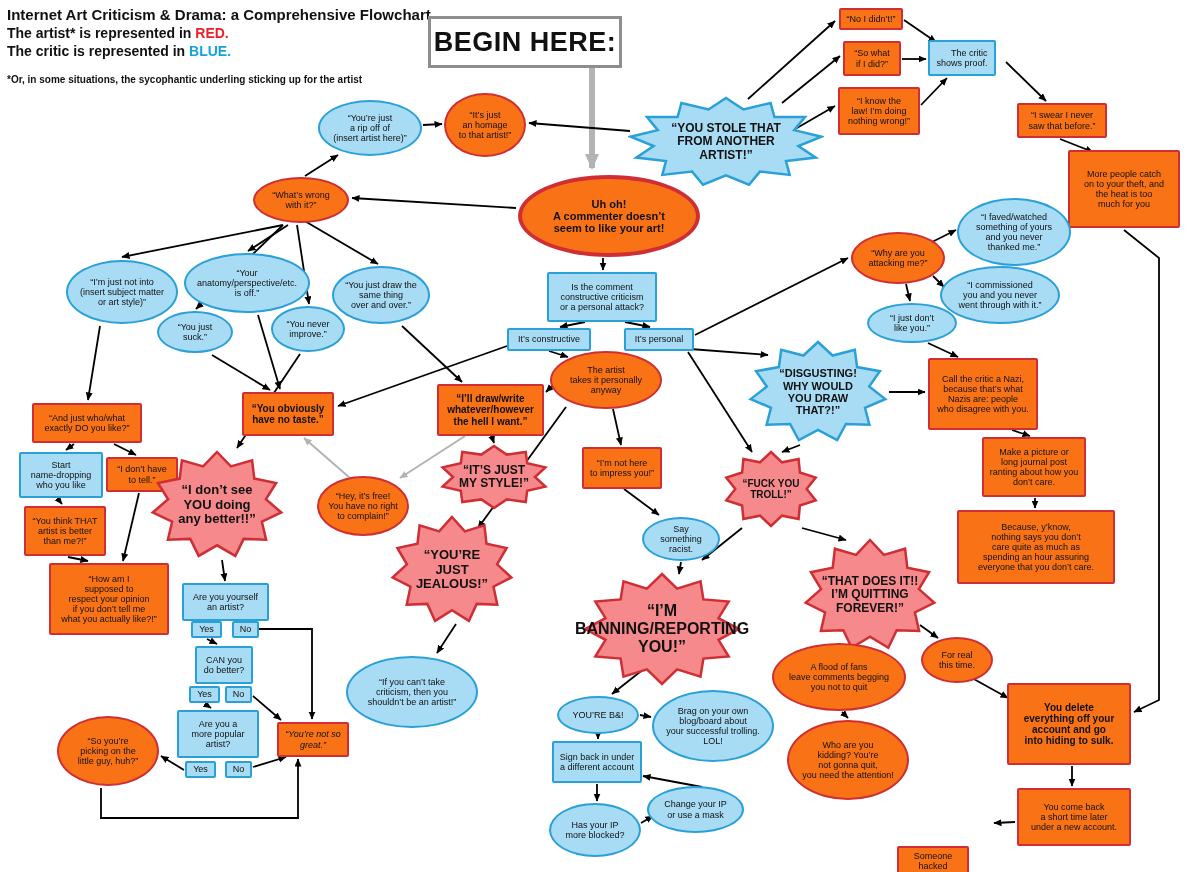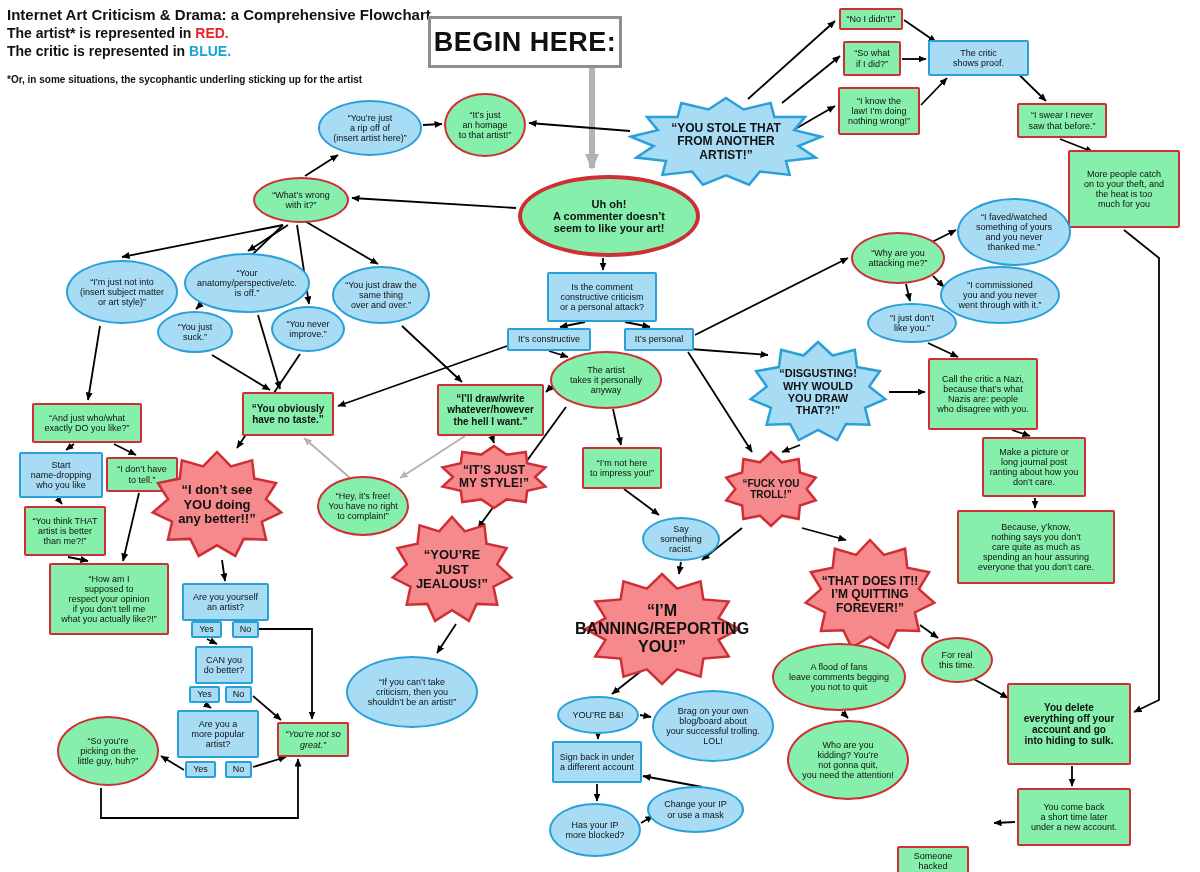--- a/index.html
+++ b/index.html
@@ -5,21 +5,21 @@
   html,body{margin:0;padding:0;background:#fff;}
   #canvas{
     position:relative;width:1200px;height:872px;background:#ffffff;
     font-family:"Liberation Sans",sans-serif;color:#111;overflow:hidden;
   }
   #edges{position:absolute;left:0;top:0;width:1200px;height:872px;z-index:1;pointer-events:none;}
   .node{position:absolute;z-index:2;box-sizing:border-box;display:flex;align-items:center;justify-content:center;
         text-align:center;line-height:1.12;white-space:pre-line;}
   .node.rect{border:2px solid;border-radius:2px;padding:2px 3px;}
   .node.ellipse{border:2px solid;border-radius:50%;padding:4px 9px;}
-  .node.red.rect,.node.red.ellipse{background:#86efac;border-color:#cf2e34;}
+  .node.red.rect,.node.red.ellipse{background:#f97316;border-color:#cf2e34;}
   .node.blue.rect,.node.blue.ellipse{background:#a8dcf5;border-color:#2aa0d8;}
   .node.star{background:transparent;border:none;padding:0;}
   .node.star svg{position:absolute;inset:0;}
   .node.star .label{position:relative;z-index:1;padding:0 14%;}
   .bold{font-weight:bold;}
   #legend{position:absolute;left:7px;top:6px;z-index:3;}
   #legend .t1{font-size:15px;font-weight:bold;}
   #legend .t2{font-size:14px;font-weight:bold;margin-top:2px;}
   #legend .t4{font-size:10px;font-weight:bold;margin-top:15px;}
   #begin-box{position:absolute;left:428px;top:16px;width:188px;height:46px;z-index:3;
@@ -149,21 +149,21 @@
 FROM ANOTHER ARTIST!”</span></div>
       <div class="node ellipse red bold" style="left: 518px; top: 175px; width: 182px; height: 82px; font-size: 11px; border-width: 4px;"><span class="label">Uh oh!
 A commenter doesn’t
 seem to like your art!</span></div>
       <div class="node rect red" style="left: 839px; top: 8px; width: 64px; height: 22px; font-size: 9px;"><span class="label">“No I didn’t!”</span></div>
       <div class="node rect red" style="left: 843px; top: 41px; width: 58px; height: 35px; font-size: 9px;"><span class="label">“So what
 if I did?”</span></div>
       <div class="node rect red" style="left: 838px; top: 87px; width: 82px; height: 48px; font-size: 9px;"><span class="label">“I know the
 law! I’m doing
 nothing wrong!”</span></div>
-      <div class="node rect blue" style="left: 928px; top: 40px; width: 101px; height: 36px; font-size: 9px;"><span class="label">The critic
+      <div class="node rect blue" style="left: 928px; top: 40px; width: 68px; height: 36px; font-size: 9px; text-align: right;"><span class="label">The critic
 shows proof.</span></div>
       <div class="node rect red" style="left: 1017px; top: 103px; width: 90px; height: 35px; font-size: 9px;"><span class="label">“I swear I never
 saw that before.”</span></div>
       <div class="node rect red" style="left: 1068px; top: 150px; width: 112px; height: 78px; font-size: 9px;"><span class="label">More people catch
 on to your theft, and
 the heat is too
 much for you</span></div>
       <div class="node ellipse blue" style="left: 66px; top: 260px; width: 112px; height: 64px; font-size: 9px;"><span class="label">“I’m just not into
 (insert subject matter
 or art style)”</span></div>

